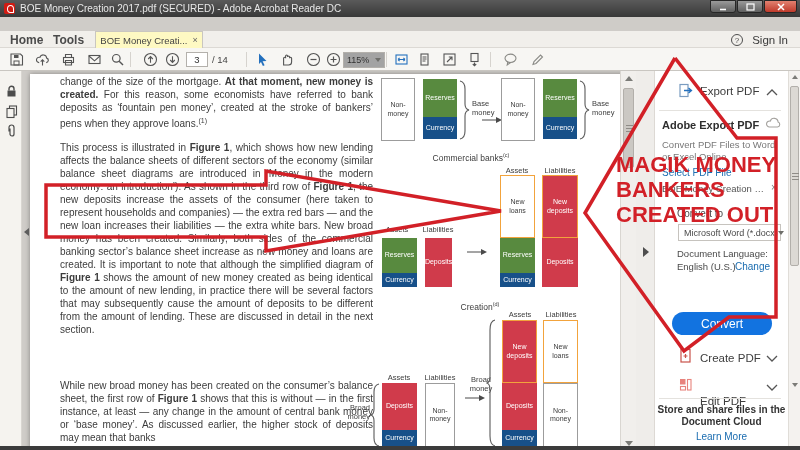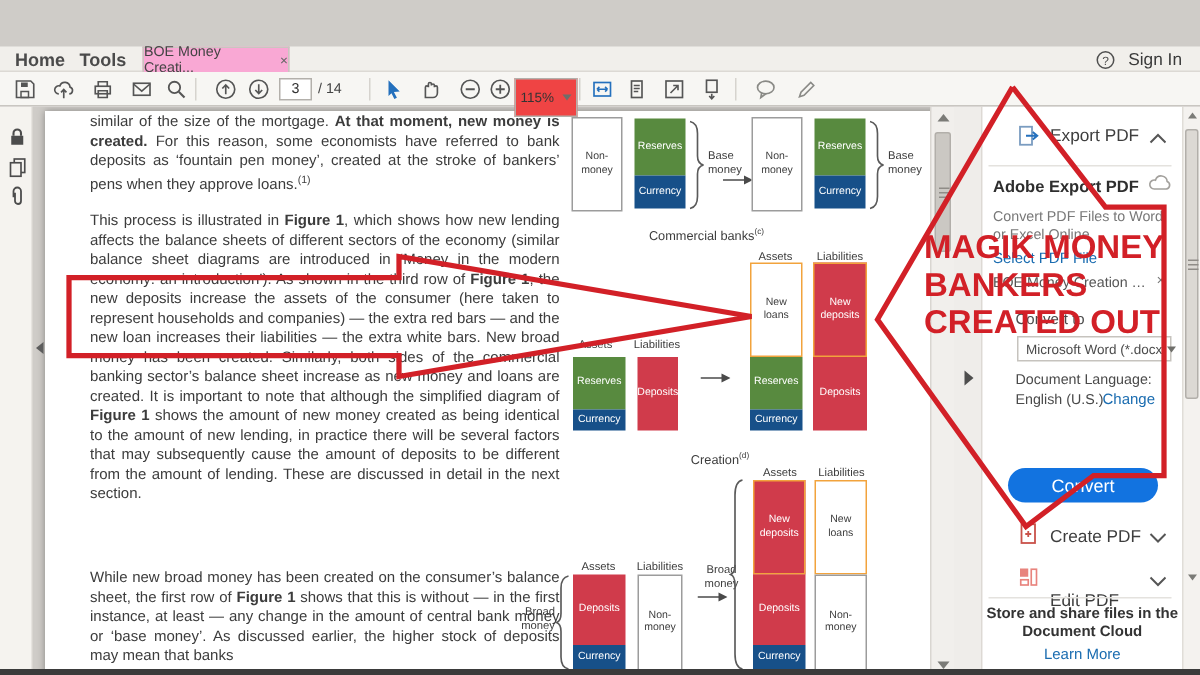--- a/index.html
+++ b/index.html
@@ -12,31 +12,31 @@
 .acrologo::after{content:"";position:absolute;left:3px;top:2px;width:5px;height:6px;border:1.4px solid #fff;border-radius:50% 50% 0 50%}
 #titlebar .ttl{font-size:10px;color:#e8e8e8;white-space:nowrap}
 .winbtns{position:absolute;right:3px;top:0;display:flex;gap:1px}
 .winbtn{width:26px;height:13px;border:1px solid #262626;border-radius:0 0 3px 3px;background:linear-gradient(#9a9a9a,#606060);display:flex;align-items:center;justify-content:center}
 .winbtn.close{width:33px;background:linear-gradient(#e28170,#bf3a2b)}
 
 #menubar{position:absolute;left:0;top:17px;width:800px;height:14px;background:#f1efeb;display:flex;align-items:center;padding-left:6px;gap:13px;font-size:10px;color:#333}
 
 #tabbar{position:absolute;left:0;top:31px;width:800px;height:17px;background:#f1efeb;border-bottom:1px solid #dcd9d4}
 .bigtab{position:absolute;top:2px;font-size:12px;font-weight:700;color:#4b4b4b}
-.doctab{position:absolute;left:95px;top:0;width:98px;height:17px;background:#f9a8d4;border:1px solid #c9c6c0;border-bottom:none;display:flex;align-items:center;justify-content:center;gap:5px;font-size:9.5px;color:#444}
+.doctab{position:absolute;left:95px;top:0;width:108px;height:17px;background:#fef9c3;border:1px solid #c9c6c0;border-bottom:none;display:flex;align-items:center;justify-content:center;gap:5px;font-size:9.5px;color:#444}
 .doctab .x{font-size:9px;color:#666}
 .helpc{position:absolute;right:57px;top:3px;width:12px;height:12px;border:1.2px solid #4f4f4f;border-radius:50%;display:flex;align-items:center;justify-content:center;font-size:8px;color:#4f4f4f}
 .signin{position:absolute;right:12px;top:3px;font-size:11.5px;color:#3a3a3a}
 
 #toolbar{position:absolute;left:0;top:48px;width:800px;height:23px;background:#f7f6f3;border-bottom:1px solid #c9c6c1;z-index:5}
 .tbi{position:absolute;top:50%;transform:translateY(-50%);width:20px;height:18px;display:flex;align-items:center;justify-content:center}
 .tsep{position:absolute;top:4px;width:1px;height:15px;background:#d6d3ce}
 .pagebox{position:absolute;left:186px;top:4px;width:22px;height:15px;background:#fff;border:1px solid #b3b0ab;font-size:9.5px;color:#333;display:flex;align-items:center;justify-content:center}
 .pagetotal{position:absolute;left:212px;top:6px;font-size:9.5px;color:#444}
-.zoombox{position:absolute;left:343px;top:4px;width:42px;height:16px;background:#ef4444;border:1px solid #b3b0ab;font-size:9px;color:#333;display:flex;align-items:center;justify-content:space-between;padding:12px 3px}
+.zoombox{position:absolute;left:343px;top:4px;width:42px;height:16px;background:#a3a3a3;border:1px solid #b3b0ab;font-size:9px;color:#333;display:flex;align-items:center;justify-content:space-between;padding:2px 3px}
 .tridn{width:0;height:0;border-left:3px solid transparent;border-right:3px solid transparent;border-top:4px solid #6e6e6a}
 
 #sidebar{position:absolute;left:0;top:71px;width:22px;height:379px;background:#f5f3ef;border-right:1px solid #d9d6d1;z-index:4}
 .sbi{position:absolute;left:4px}
 .navhandle{position:absolute;left:24px;top:228px;width:0;height:0;border-top:4px solid transparent;border-bottom:4px solid transparent;border-right:5px solid #5d5d5d;z-index:6}
 
 #docarea{position:absolute;left:22px;top:71px;width:614px;height:379px;background:#cfccc8;overflow:hidden}
 .page{position:absolute;left:8px;top:3px;width:600px;height:400px;background:#fff;box-shadow:0 0 5px rgba(0,0,0,.35)}
 .pg-text{position:absolute;left:30px;width:313px;font-size:10px;line-height:13px;color:#3c3c3c;text-align:justify}
 .pg-text sup{font-size:7px}
@@ -75,20 +75,41 @@
 #annsvg{position:absolute;left:0;top:0;width:800px;height:450px;z-index:50;pointer-events:none}
 .ann-text1{position:absolute;left:46px;top:194px;font-size:30px;font-weight:800;color:#d22027;white-space:nowrap;letter-spacing:.5px;z-index:51;pointer-events:none}
 .ann-text2{position:absolute;left:616px;top:152px;z-index:51;pointer-events:none}
 .ann-text2 div{font-size:22px;font-weight:800;color:#d22027;line-height:25px;white-space:nowrap}
 </style>
 </head>
 <body>
 
 <div id="screen">
 
+  <div id="titlebar">
+    <div class="acrologo"></div>
+    <div class="ttl">BOE Money Creation 2017.pdf (SECURED) - Adobe Acrobat Reader DC</div>
+    <div class="winbtns">
+      <div class="winbtn">
+          <svg width="8" height="8">
+            <path d="M1 6.5 H7" stroke="#fff" stroke-width="1.6"></path>
+          </svg>
+        </div>
+      <div class="winbtn">
+          <svg width="9" height="8">
+            <rect x="1" y="1" width="7" height="6" fill="none" stroke="#fff" stroke-width="1.2"></rect>
+          </svg>
+        </div>
+      <div class="winbtn close">
+          <svg width="8" height="8">
+            <path d="M1 1 L7 7 M7 1 L1 7" stroke="#fff" stroke-width="1.5"></path>
+          </svg>
+        </div>
+    </div>
+  </div>
 
 
   <div id="tabbar">
     <span class="bigtab" style="left:10px">Home</span>
     <span class="bigtab" style="left:53px">Tools</span>
     <div class="doctab">
       <span>BOE Money Creati...</span>
       <span class="x">×</span>
     </div>
     <div class="helpc">?</div>
@@ -219,21 +240,21 @@
         </svg></div>
     <div class="sbi" style="top:52px"><svg width="15" height="15">
           <path d="M5 8.5 V4.5 a2.5 2.5 0 0 1 5 0 V11 a2 2 0 0 1-4 0 V5.5" fill="none" stroke="#4c4c4c" stroke-width="1.2"></path>
         </svg></div>
   </div>
   <div class="navhandle"></div>
 
   <div id="docarea">
     <div class="page">
 
-      <p class="pg-text" style="top:1px"><span>similar of the size of the mortgage.  </span><b>At that moment, new money is created.</b><span>  For this reason, some economists have referred to bank deposits as ‘fountain pen money’, created at the stroke of bankers’ pens when they approve loans.</span><sup>(1)</sup></p>
+      <p class="pg-text" style="top:1px"><span>change of the size of the mortgage.  </span><b>At that moment, new money is created.</b><span>  For this reason, some economists have referred to bank deposits as ‘fountain pen money’, created at the stroke of bankers’ pens when they approve loans.</span><sup>(1)</sup></p>
       <p class="pg-text" style="top:67px"><span>This process is illustrated in </span><b>Figure 1</b><span>, which shows how new lending affects the balance sheets of different sectors of the economy (similar balance sheet diagrams are introduced in ‘Money in the modern economy: an introduction’).  As shown in the third row of </span><b>Figure 1</b><span>, the new deposits increase the assets of the consumer (here taken to represent households and companies) — the extra red bars — and the new loan increases their liabilities — the extra white bars.  New broad money has been created.  Similarly, both sides of the commercial banking sector’s balance sheet increase as new money and loans are created.  It is important to note that although the simplified diagram of </span><b>Figure 1</b><span> shows the amount of new money created as being identical to the amount of new lending, in practice there will be several factors that may subsequently cause the amount of deposits to be different from the amount of lending.  These are discussed in detail in the next section.</span></p>
       <p class="pg-text" style="top:305px"><span>While new broad money has been created on the consumer’s balance sheet, the first row of </span><b>Figure 1</b><span> shows that this is without — in the first instance, at least — any change in the amount of central bank money or ‘base money’.  As discussed earlier, the higher stock of deposits may mean that banks</span></p>
 
       <div class="cbox cb-white" style="left:351px;top:4px;width:34px;height:63px">
           <span>Non-money</span>
         </div>
       <div class="cbox cb-green" style="left:393px;top:5px;width:34px;height:38px">
           <span>Reserves</span>
         </div>
       <div class="cbox cb-blue" style="left:393px;top:43px;width:34px;height:22px">

